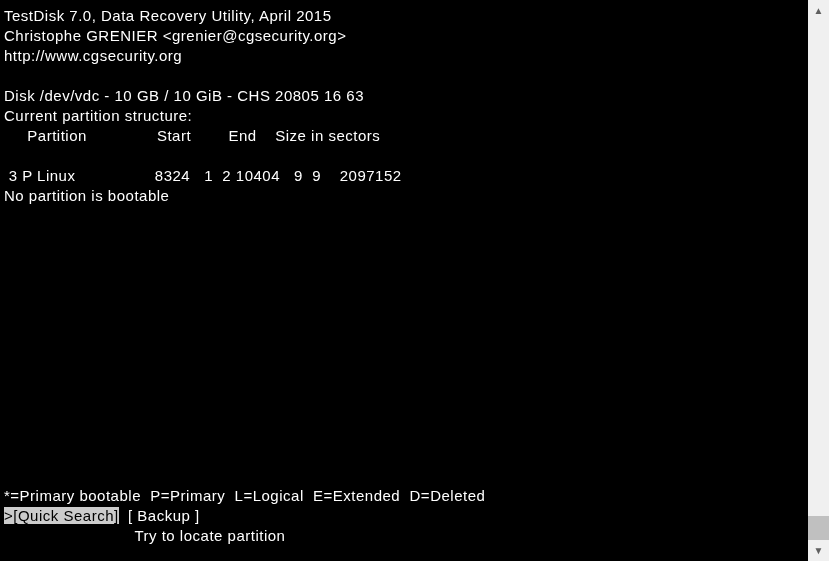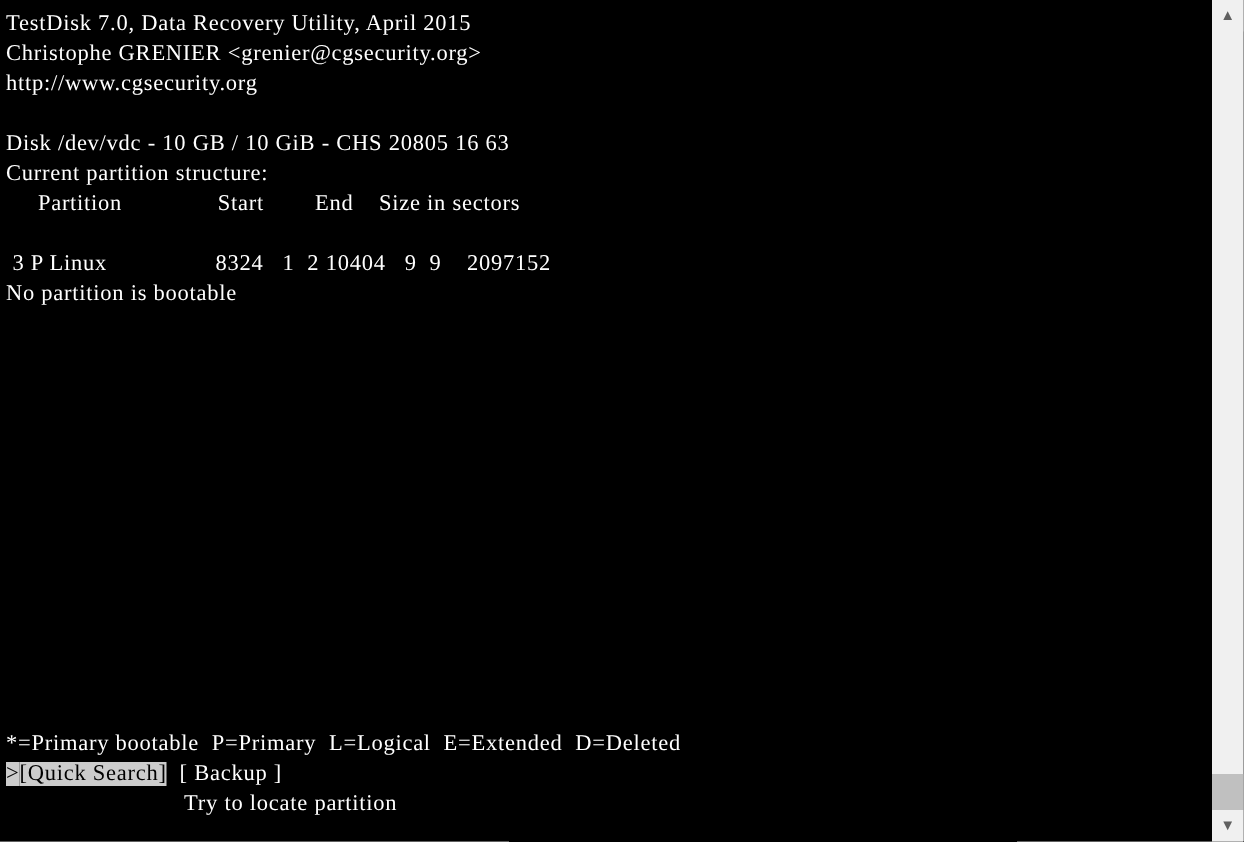--- a/index.html
+++ b/index.html
@@ -10,21 +10,21 @@
     body {
       background: #fff;
       width: 829px;
       height: 561px;
       position: relative;
       overflow: hidden;
     }
     .terminal {
       background: #000;
       color: #fff;
-      font-family: Liberation Serif, serif;
+      font-family: Liberation Sans, sans-serif;
       font-size: 15px;
       line-height: 20px;
       width: 808px;
       height: 561px;
       padding: 6px 4px;
       white-space: pre;
       letter-spacing: 0.5px;
     }
     .scrollbar-track {
       position: absolute;

